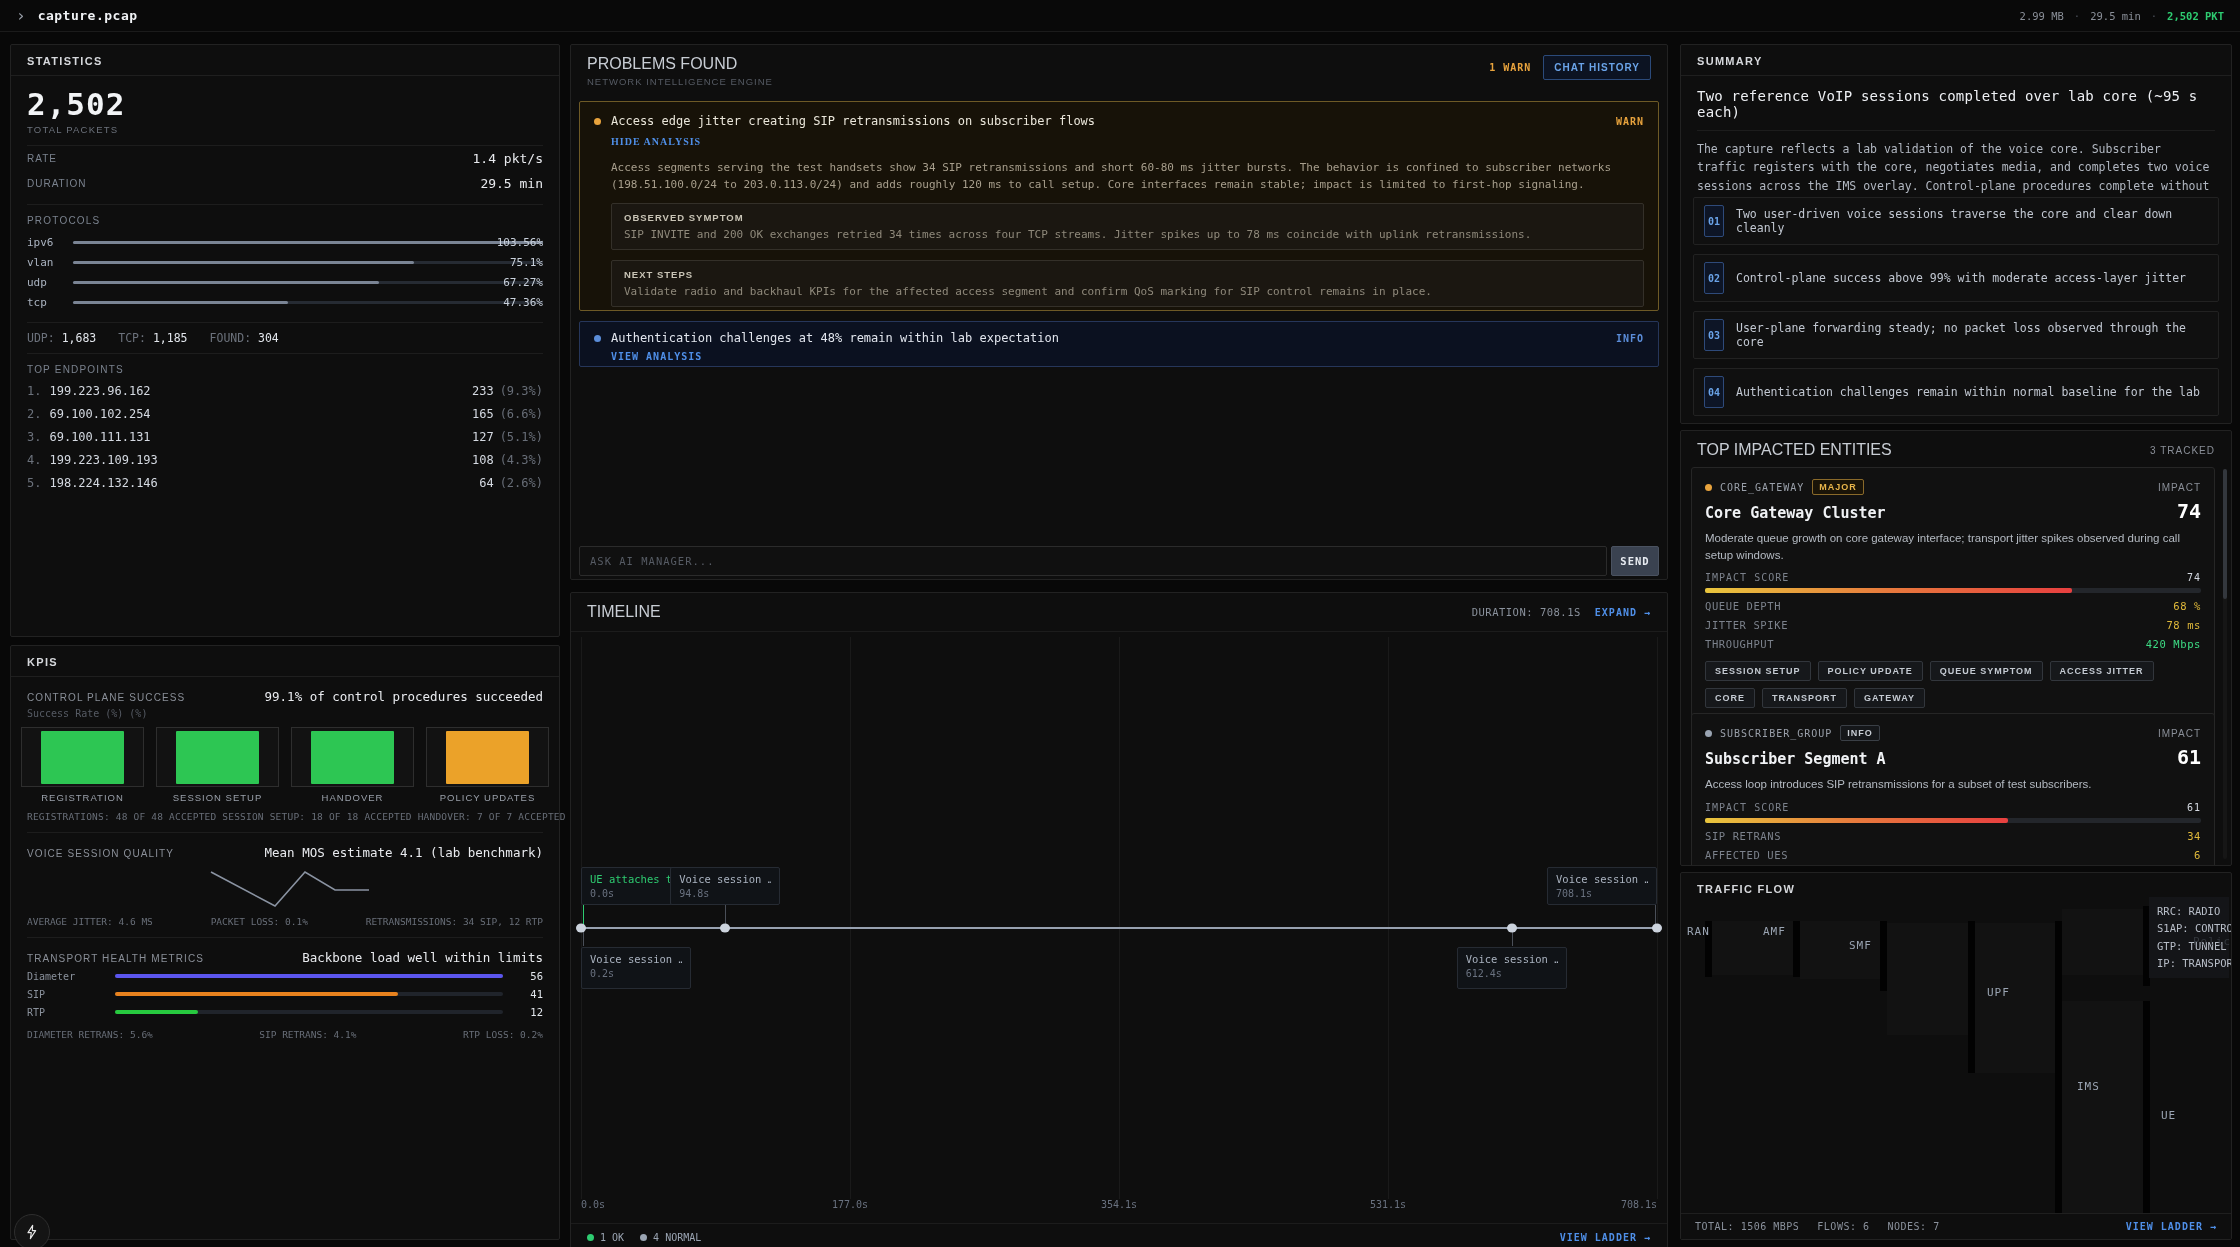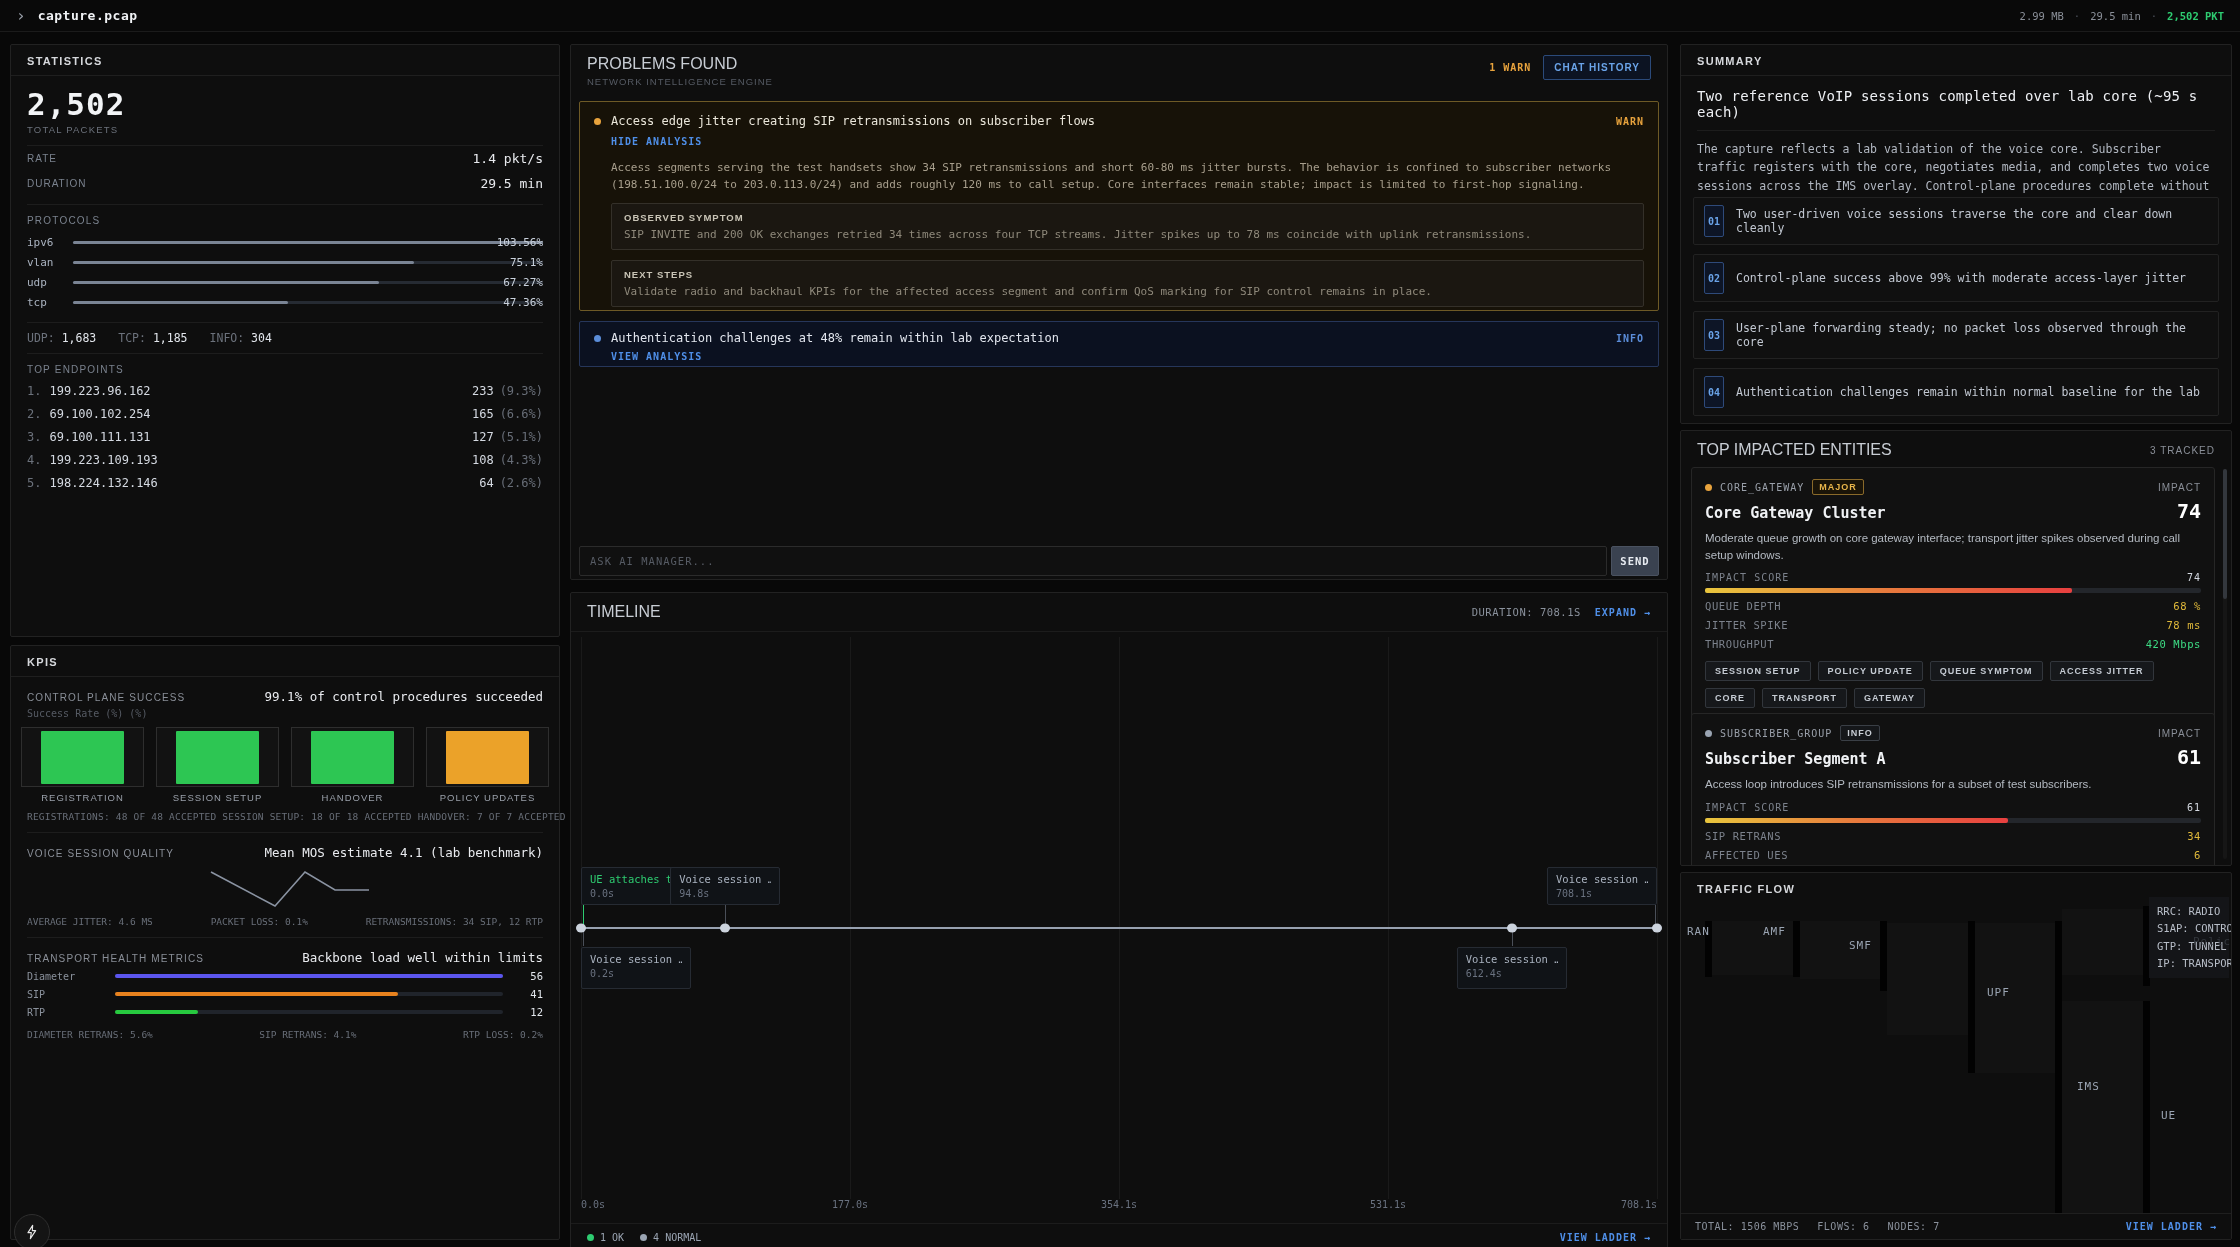--- a/index.html
+++ b/index.html
@@ -76,21 +76,21 @@
   .warn-count { color:#e8a33d; font-size:10px; font-weight:bold; letter-spacing:1px; }
   .chat-history-btn { border:1px solid #2b4a7a; color:#6aa3e8; font-size:10px; font-weight:bold;
     letter-spacing:1px; padding:6px 10px; background:#0c1322; border-radius:2px; cursor:pointer; }
   .card { position:absolute; left:8px; right:8px; border-radius:2px; }
   .card-warn { top:56px; height:210px; background:#171208; border:1px solid #6e5a26; padding:12px 14px; }
   .card-row1 { display:flex; align-items:center; gap:10px; }
   .dot { width:7px; height:7px; border-radius:50%; flex:none; }
   .card-title { font-size:12px; color:#eae6da; }
   .badge-txt { margin-left:auto; font-size:10px; font-weight:bold; letter-spacing:1px; }
   .link { color:#4f8fe8; font-size:10px; font-weight:bold; letter-spacing:1px; cursor:pointer; }
-  .card-warn .link { margin:8px 8px 0 17px; display:inline-block; }
+  .card-warn .link { margin:8px 8px 0 17px; display:inline-block;font-family:Liberation Serif, serif; }
   .card-body { margin:10px 0 0 17px; font-size:11px; line-height:1.55; color:#a89f8d; max-width:1020px; }
   .sub-box { margin:10px 0 0 17px; background:#1b1711; border:1px solid #343029; border-radius:2px; padding:8px 12px; }
   .sub-box .sb-lbl { font-size:9.5px; font-weight:bold; letter-spacing:1px; color:#c9c4b6; }
   .sub-box .sb-txt { margin-top:5px; font-size:11px; color:#8f897b; }
   .card-info { top:276px; height:46px; background:#0b1120; border:1px solid #26365a; padding:9px 14px; }
   .card-info .card-title { color:#e2e6ee; }
   .card-info .link { margin:6px 0 0 17px; display:inline-block; }
   .chat-row { position:absolute; left:8px; right:8px; top:501px; height:30px; display:flex; gap:4px; }
   .chat-input { flex:1; background:#101010; border:1px solid #2b2b2b; border-radius:2px; color:#c8cdd4;
     font-family:inherit; font-size:10.5px; letter-spacing:1px; padding:0 10px; outline:none; }
@@ -247,21 +247,21 @@
       <span class="pname">tcp</span>
       <span class="ptrack">
           <span class="pfill" style="width: 45.7%;"></span>
         </span>
       <span class="pval">47.36%</span>
     </div>
     <div class="hr" style="margin-top:10px;"></div>
     <div class="counts-row">
       <span><span class="cl">UDP:</span> <span class="cv">1,683</span></span>
       <span><span class="cl">TCP:</span> <span class="cv">1,185</span></span>
-      <span><span class="cl">INFO:</span> <span class="cv">304</span></span>
+      <span><span class="cl">FOUND:</span> <span class="cv">304</span></span>
     </div>
     <div class="hr"></div>
     <div class="sect-lbl sans">TOP ENDPOINTS</div>
     <div class="ep-row">
       <span class="rk">1.</span>
       <span class="ip">199.223.96.162</span>
       <span class="rgt"><span class="cnt">233</span><span class="pc">(9.3%)</span></span>
     </div>
     <div class="ep-row">
       <span class="rk">2.</span>

